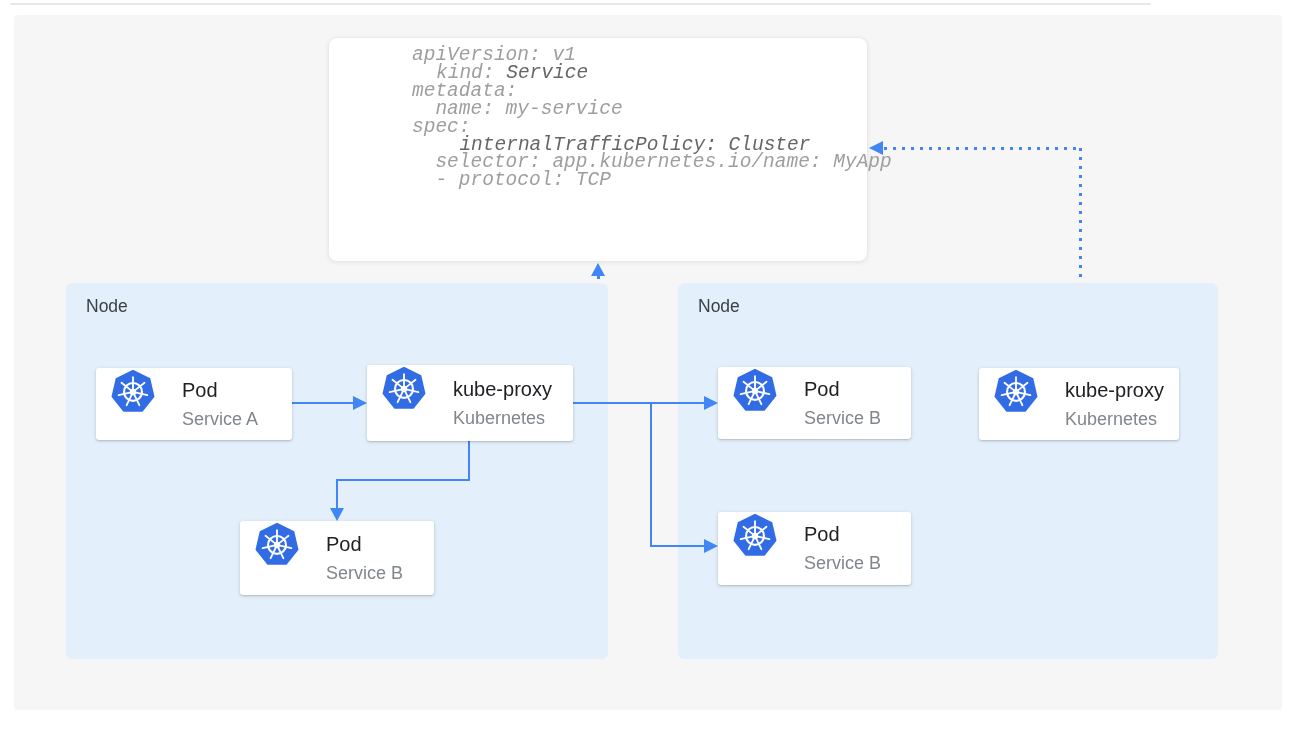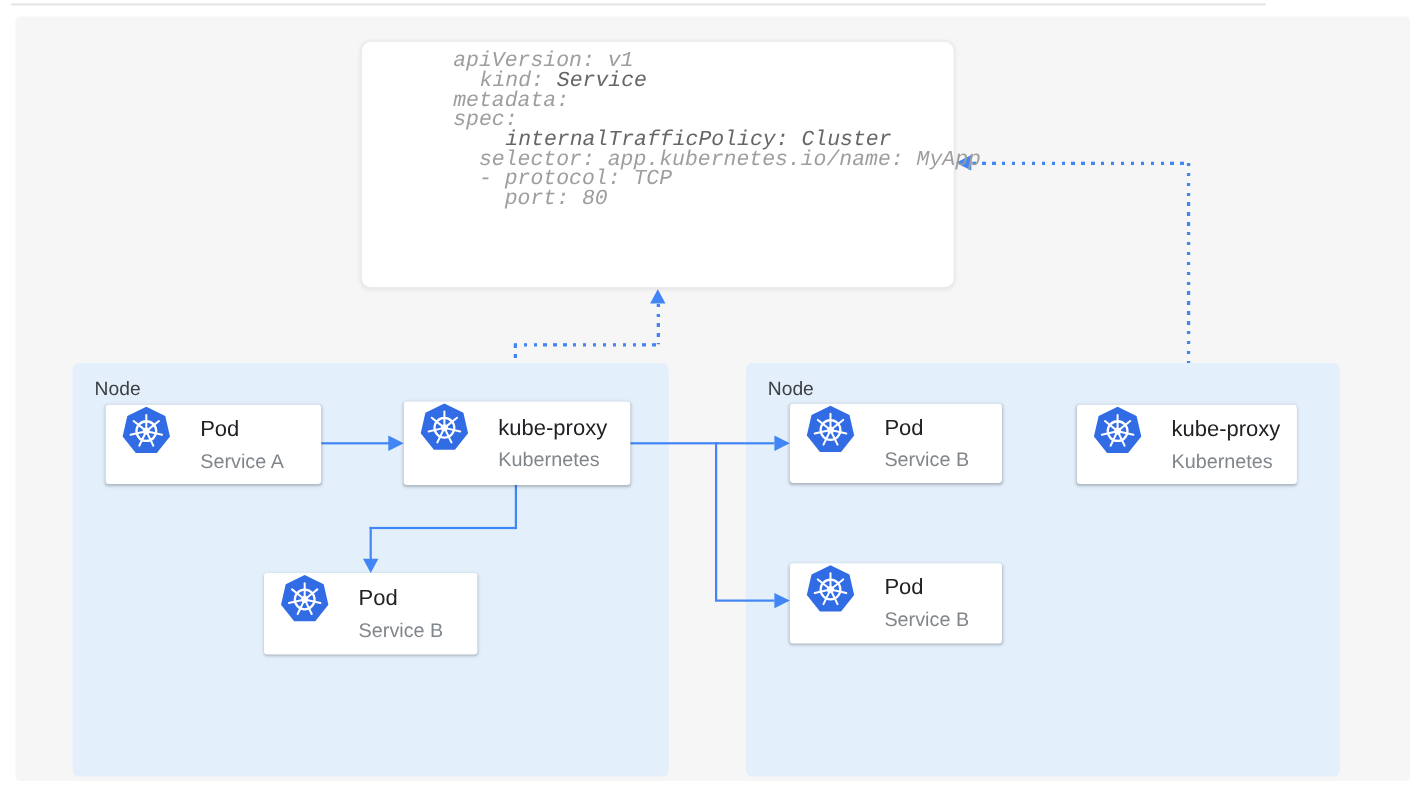--- a/index.html
+++ b/index.html
@@ -19,21 +19,21 @@
   .panel{position:absolute;left:14px;top:15px;width:1268px;height:695px;background:var(--panel);border-radius:4px;}
 
   
   .yaml-box{position:absolute;left:328px;top:37px;width:540px;height:225px;background:#fff;border:1px solid #eaeaea;border-radius:9px;box-shadow:0 1px 4px rgba(0,0,0,0.07);}
   .code{position:absolute;left:412px;top:47px;font-family:"Liberation Mono",monospace;font-style:italic;font-size:19.5px;line-height:17.9px;color:var(--code);}
   .code-line{display:block;white-space:pre;}
   .code-line b{font-weight:normal;color:var(--code-bold);white-space:pre;}
   .code-line span{white-space:pre;margin-left:24px;}
 
   
-  .node{position:absolute;background:var(--node-bg);border-radius:6px;margin-top:47px;}
+  .node{position:absolute;background:var(--node-bg);border-radius:6px;}
   .node-label{position:absolute;left:20px;top:13px;font-size:17.5px;color:#3c4043;}
 
   
   .card{position:absolute;background:#fff;border-radius:3px;box-shadow:0 1px 2px rgba(0,0,0,0.16),0 1px 4px rgba(0,0,0,0.10);display:flex;padding-left:14px;}
   .card .k8s-icon{width:46px;height:46px;flex:0 0 auto;}
   .card .txt{margin-left:26px;display:flex;flex-direction:column;justify-content:center;}
   .card .title{font-size:20px;color:var(--title);line-height:24px;}
   .card .sub{font-size:18px;color:var(--subtitle);line-height:24px;margin-top:5px;}
 
   
@@ -61,25 +61,25 @@
 
   <div class="dot-v" style="left:1079px;top:148px;height:220px;"></div>
   <div class="dot-h" style="left:884px;top:147px;width:196px;"></div>
   <div class="arr left" style="left:869px;top:141px;"></div>
 
   <div class="yaml-box"></div>
   <div class="code">
     <span class="code-line">apiVersion: v1</span>
     <span class="code-line"><span>kind: </span><b>Service</b></span>
     <span class="code-line">metadata:</span>
+    <span class="code-line">  name: my-service</span>
     <span class="code-line">spec:</span>
     <span class="code-line"><span>  </span><b>internalTrafficPolicy: Cluster</b></span>
     <span class="code-line">  selector: app.kubernetes.io/name: MyApp</span>
     <span class="code-line">  - protocol: TCP</span>
-    <span class="code-line">    port: 80</span>
   </div>
 
   <div class="node" style="left:66px;top:283px;width:542px;height:376px;">
     <div class="node-label">Node</div>
   </div>
 
   <div class="node" style="left:678px;top:283px;width:540px;height:376px;">
     <div class="node-label">Node</div>
   </div>
 

